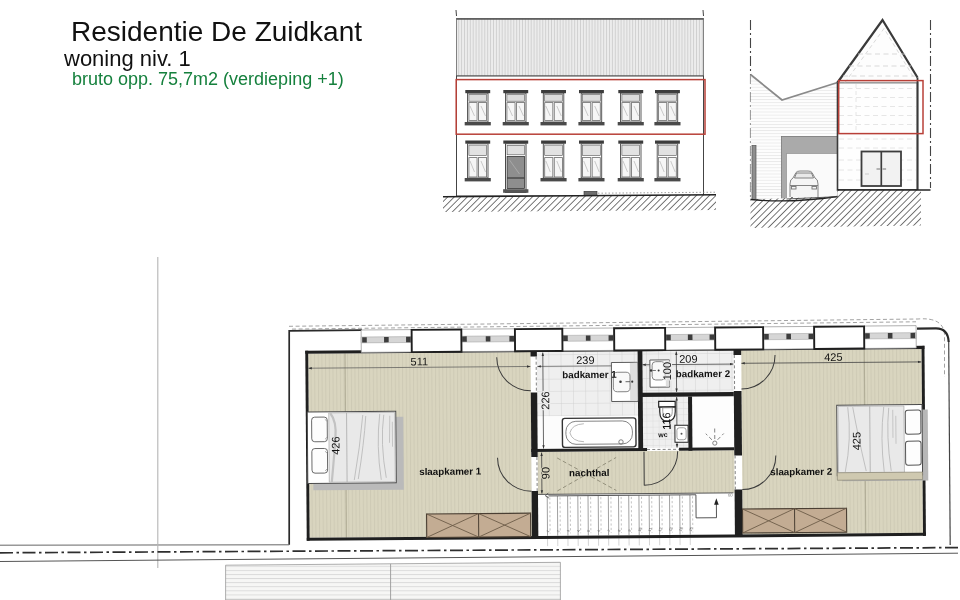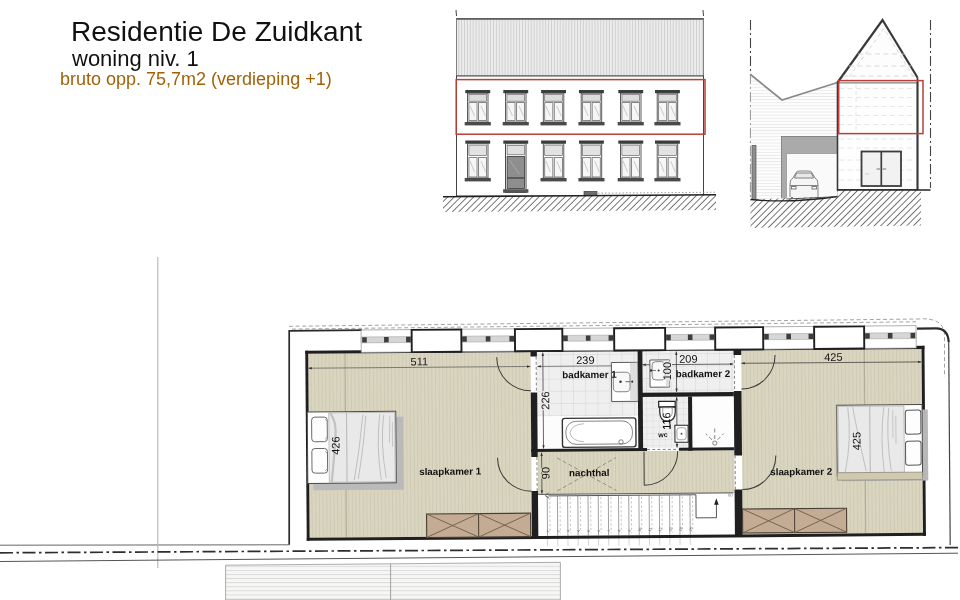--- a/index.html
+++ b/index.html
@@ -1,20 +1,20 @@
 <!DOCTYPE html>
 <html><head>
 <meta charset="utf-8">
 <style>
 html,body{margin:0;padding:0;background:#ffffff;width:960px;height:600px;overflow:hidden;}
 body{font-family:"Liberation Sans",sans-serif;}
 #sheet{position:relative;width:824px;height:600px;background:#fff;}
 .t1{position:absolute;left:71px;top:15.5px;font-size:28px;color:#111;letter-spacing:0px;}
-.t2{position:absolute;left:72px;top:45.5px;font-size:22px;color:#111;}
-.t3{position:absolute;left:60px;top:68.5px;font-size:18px;color:#a16207;}
+.t2{position:absolute;left:64px;top:45.5px;font-size:22px;color:#111;}
+.t3{position:absolute;left:72px;top:68.5px;font-size:18px;color:#15803d;}
 </style>
 </head>
 <body>
 <div id="sheet">
 
 <div class="t1">Residentie De Zuidkant</div>
 
 <div class="t2">woning niv. 1</div>
 
 <div class="t3">bruto opp. 75,7m2 (verdieping +1)</div>

